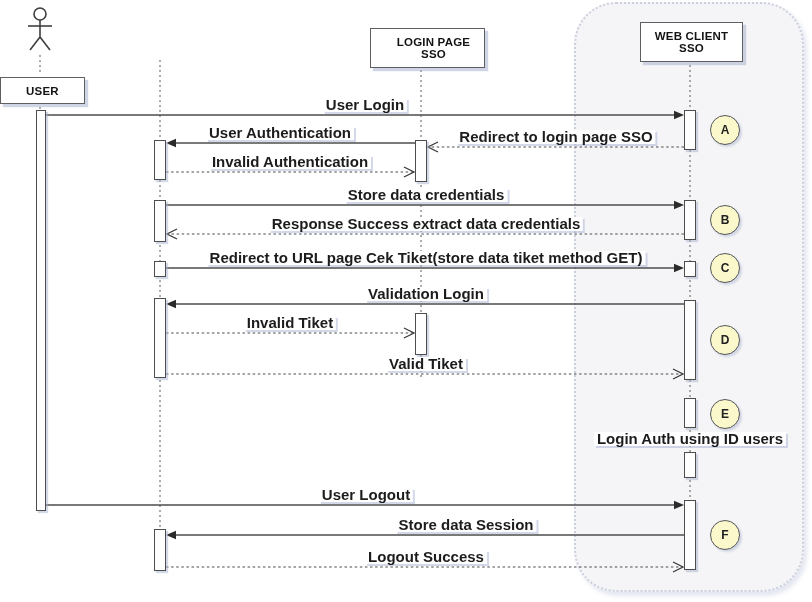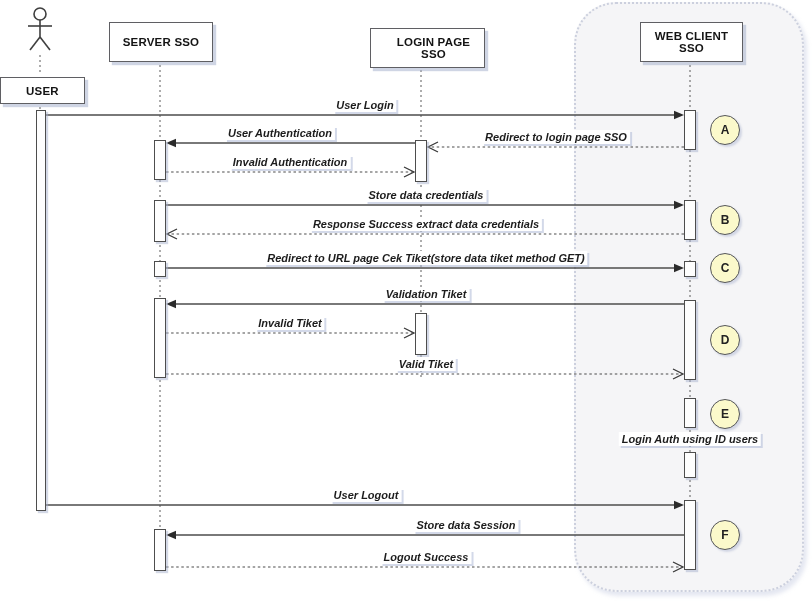--- a/index.html
+++ b/index.html
@@ -20,22 +20,22 @@
   .pbox{position:absolute;z-index:4;background:#ffffff;border:1px solid #5f5f63;
         box-shadow:3px 3px 1px rgba(168,178,206,.55);
         display:flex;align-items:center;justify-content:center;
         font-size:11.5px;font-weight:bold;color:#141414;letter-spacing:.2px;text-align:center;}
 
   .act{position:absolute;z-index:3;background:#fefefe;border:1px solid #4d4d4d;
        box-shadow:2px 2px 1px rgba(168,178,206,.5);box-sizing:border-box;}
 
   .mlabel{position:absolute;z-index:5;transform:translateX(-50%);white-space:nowrap;
           background:#ffffff;padding:0 3px;line-height:14px;
-          font-size:11px;font-weight:bold;color:#1c1c1c;
-          box-shadow:2px 2px 0 rgba(168,180,212,.5);font-style:italic;}
+          font-size:15px;font-weight:bold;color:#1c1c1c;
+          box-shadow:2px 2px 0 rgba(168,180,212,.5);}
 
   .marker{position:absolute;z-index:5;width:30px;height:30px;border-radius:50%;
           background:#fbf9cb;border:1.4px solid #55565a;box-sizing:border-box;
           display:flex;align-items:center;justify-content:center;
           font-size:12px;font-weight:bold;color:#222;box-shadow:2px 2px 2px rgba(168,178,206,.45);}
 </style>
 </head>
 <body>
 
 <div class="canvas">
@@ -115,32 +115,31 @@
 
   <div class="act" style="left:684px;top:110px;width:12px;height:40px;"></div>
   <div class="act" style="left:684px;top:200px;width:12px;height:40px;"></div>
   <div class="act" style="left:684px;top:261px;width:12px;height:16px;"></div>
   <div class="act" style="left:684px;top:300px;width:12px;height:80px;"></div>
   <div class="act" style="left:684px;top:398px;width:12px;height:30px;"></div>
   <div class="act" style="left:684px;top:452px;width:12px;height:26px;"></div>
   <div class="act" style="left:684px;top:500px;width:12px;height:70px;"></div>
 
   <div class="pbox" style="left:0px;top:77px;width:83px;height:25px;">USER</div>
-  <div class="pbox" style="left:109px;top:22px;width:102px;height:38px;">SERVER SSO</div>
   <div class="pbox" style="left:370px;top:28px;width:101px;height:38px;padding-left:12px;">LOGIN PAGE SSO</div>
   <div class="pbox" style="left:640px;top:22px;width:101px;height:38px;">WEB CLIENT SSO</div>
 
   <div class="mlabel" style="left:365px;top:98px;">User Login</div>
   <div class="mlabel" style="left:280px;top:126px;">User Authentication</div>
   <div class="mlabel" style="left:556px;top:130px;">Redirect to login page SSO</div>
   <div class="mlabel" style="left:290px;top:155px;">Invalid Authentication</div>
   <div class="mlabel" style="left:426px;top:188px;">Store data credentials</div>
   <div class="mlabel" style="left:426px;top:217px;">Response Success extract data credentials</div>
   <div class="mlabel" style="left:426px;top:251px;">Redirect to URL page Cek Tiket(store data tiket method GET)</div>
-  <div class="mlabel" style="left:426px;top:287px;">Validation Tiket</div>
+  <div class="mlabel" style="left:426px;top:287px;">Validation Login</div>
   <div class="mlabel" style="left:290px;top:316px;">Invalid Tiket</div>
   <div class="mlabel" style="left:426px;top:357px;">Valid Tiket</div>
   <div class="mlabel" style="left:690px;top:432px;">Login Auth using ID users</div>
   <div class="mlabel" style="left:366px;top:488px;">User Logout</div>
   <div class="mlabel" style="left:426px;top:518px;margin-left:40px;">Store data Session</div>
   <div class="mlabel" style="left:426px;top:550px;">Logout Success</div>
 
   <div class="marker" style="left:710px;top:115px;">A</div>
   <div class="marker" style="left:710px;top:205px;">B</div>
   <div class="marker" style="left:710px;top:253px;">C</div>

